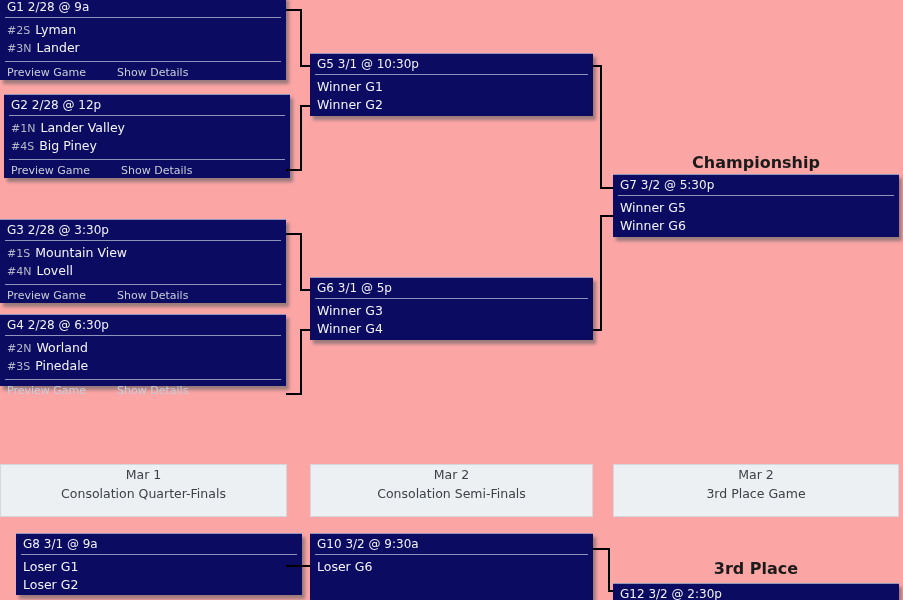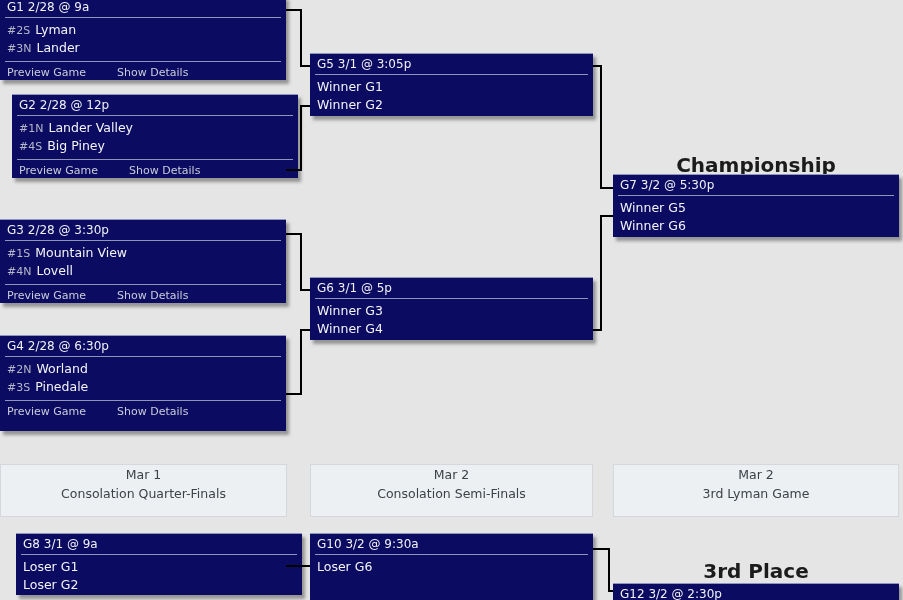--- a/index.html
+++ b/index.html
@@ -10,21 +10,21 @@
     --round-bg:#edf0f3;
     --round-border:#d4d8dc;
     --round-text:#3c4247;
     --title-text:#1b1b1b;
     --team-text:#f4f4f8;
     --seed-text:#b4b8c8;
     --link-text:#c9cdd9;
   }
   html,body{margin:0;padding:0;background:#fff;}
   .page{
-    position:relative;width:903px;height:600px;overflow:hidden;background:#e5e5e5;
+    position:relative;width:903px;height:600px;overflow:hidden;background:#fca5a5;
     font-family:"DejaVu Sans","Liberation Sans",sans-serif;
   }
   .game{
     position:absolute;background:var(--box-bg);
     border-top:1px solid var(--box-top-border);
     box-shadow:3px 4px 3px rgba(95,95,95,.6);
     box-sizing:border-box;
   }
   .ghead{
     height:20px;line-height:20px;padding:0 7px;font-size:12px;color:#f0f1f6;
@@ -45,41 +45,41 @@
   }
   .glink{font-size:11px;color:var(--link-text);cursor:pointer;}
   .cx{position:absolute;background:var(--connector);}
   .roundhead{
     position:absolute;height:53px;box-sizing:border-box;background:var(--round-bg);
     border:1px solid var(--round-border);color:var(--round-text);
     text-align:center;font-size:12.5px;line-height:19px;padding-top:0;
   }
   .sectitle{
     position:absolute;width:286px;text-align:center;font-weight:bold;
-    font-size:20px;color:var(--title-text);
+    font-size:16px;color:var(--title-text);
   }
 </style>
 </head>
 <body>
 
 <div class="page">
 
   <div class="game" style="left:0;top:-4px;width:286px;height:84px">
     <div class="ghead">G1 2/28 @ 9a</div>
     <div class="gdiv"></div>
     <div class="grow first"><span class="seed">#2S</span><span class="tname">Lyman</span></div>
     <div class="grow"><span class="seed">#3N</span><span class="tname">Lander</span></div>
     <div class="gdiv gdiv2"></div>
     <div class="gfoot">
       <span class="glink">Preview Game</span>
       <span class="glink">Show Details</span>
     </div>
   </div>
 
-  <div class="game" style="left:12px;top:94px;width:286px;height:84px">
+  <div class="game" style="left:4px;top:94px;width:286px;height:84px">
     <div class="ghead">G2 2/28 @ 12p</div>
     <div class="gdiv"></div>
     <div class="grow first"><span class="seed">#1N</span><span class="tname">Lander Valley</span></div>
     <div class="grow"><span class="seed">#4S</span><span class="tname">Big Piney</span></div>
     <div class="gdiv gdiv2"></div>
     <div class="gfoot">
       <span class="glink">Preview Game</span>
       <span class="glink">Show Details</span>
     </div>
   </div>
@@ -89,34 +89,34 @@
     <div class="gdiv"></div>
     <div class="grow first"><span class="seed">#1S</span><span class="tname">Mountain View</span></div>
     <div class="grow"><span class="seed">#4N</span><span class="tname">Lovell</span></div>
     <div class="gdiv gdiv2"></div>
     <div class="gfoot">
       <span class="glink">Preview Game</span>
       <span class="glink">Show Details</span>
     </div>
   </div>
 
-  <div class="game" style="left:0;top:335px;width:286px;height:96px">
+  <div class="game" style="left:0;top:314px;width:286px;height:72px">
     <div class="ghead">G4 2/28 @ 6:30p</div>
     <div class="gdiv"></div>
     <div class="grow first"><span class="seed">#2N</span><span class="tname">Worland</span></div>
     <div class="grow"><span class="seed">#3S</span><span class="tname">Pinedale</span></div>
     <div class="gdiv gdiv2"></div>
     <div class="gfoot">
       <span class="glink">Preview Game</span>
       <span class="glink">Show Details</span>
     </div>
   </div>
 
   <div class="game" style="left:310px;top:53px;width:283px;height:63px">
-    <div class="ghead">G5 3/1 @ 3:05p</div>
+    <div class="ghead">G5 3/1 @ 10:30p</div>
     <div class="gdiv"></div>
     <div class="grow first">Winner G1</div>
     <div class="grow">Winner G2</div>
   </div>
 
   <div class="game" style="left:310px;top:277px;width:283px;height:63px">
     <div class="ghead">G6 3/1 @ 5p</div>
     <div class="gdiv"></div>
     <div class="grow first">Winner G3</div>
     <div class="grow">Winner G4</div>
@@ -133,21 +133,21 @@
   <div class="roundhead" style="left:0;top:464px;width:287px">
     <div>Mar 1</div>
     <div>Consolation Quarter-Finals</div>
   </div>
   <div class="roundhead" style="left:310px;top:464px;width:283px">
     <div>Mar 2</div>
     <div>Consolation Semi-Finals</div>
   </div>
   <div class="roundhead" style="left:613px;top:464px;width:286px">
     <div>Mar 2</div>
-    <div>3rd Lyman Game</div>
+    <div>3rd Place Game</div>
   </div>
 
   <div class="game" style="left:16px;top:533px;width:286px;height:62px">
     <div class="ghead">G8 3/1 @ 9a</div>
     <div class="gdiv"></div>
     <div class="grow first">Loser G1</div>
     <div class="grow">Loser G2</div>
   </div>
 
   <div class="game" style="left:310px;top:533px;width:283px;height:76px">

